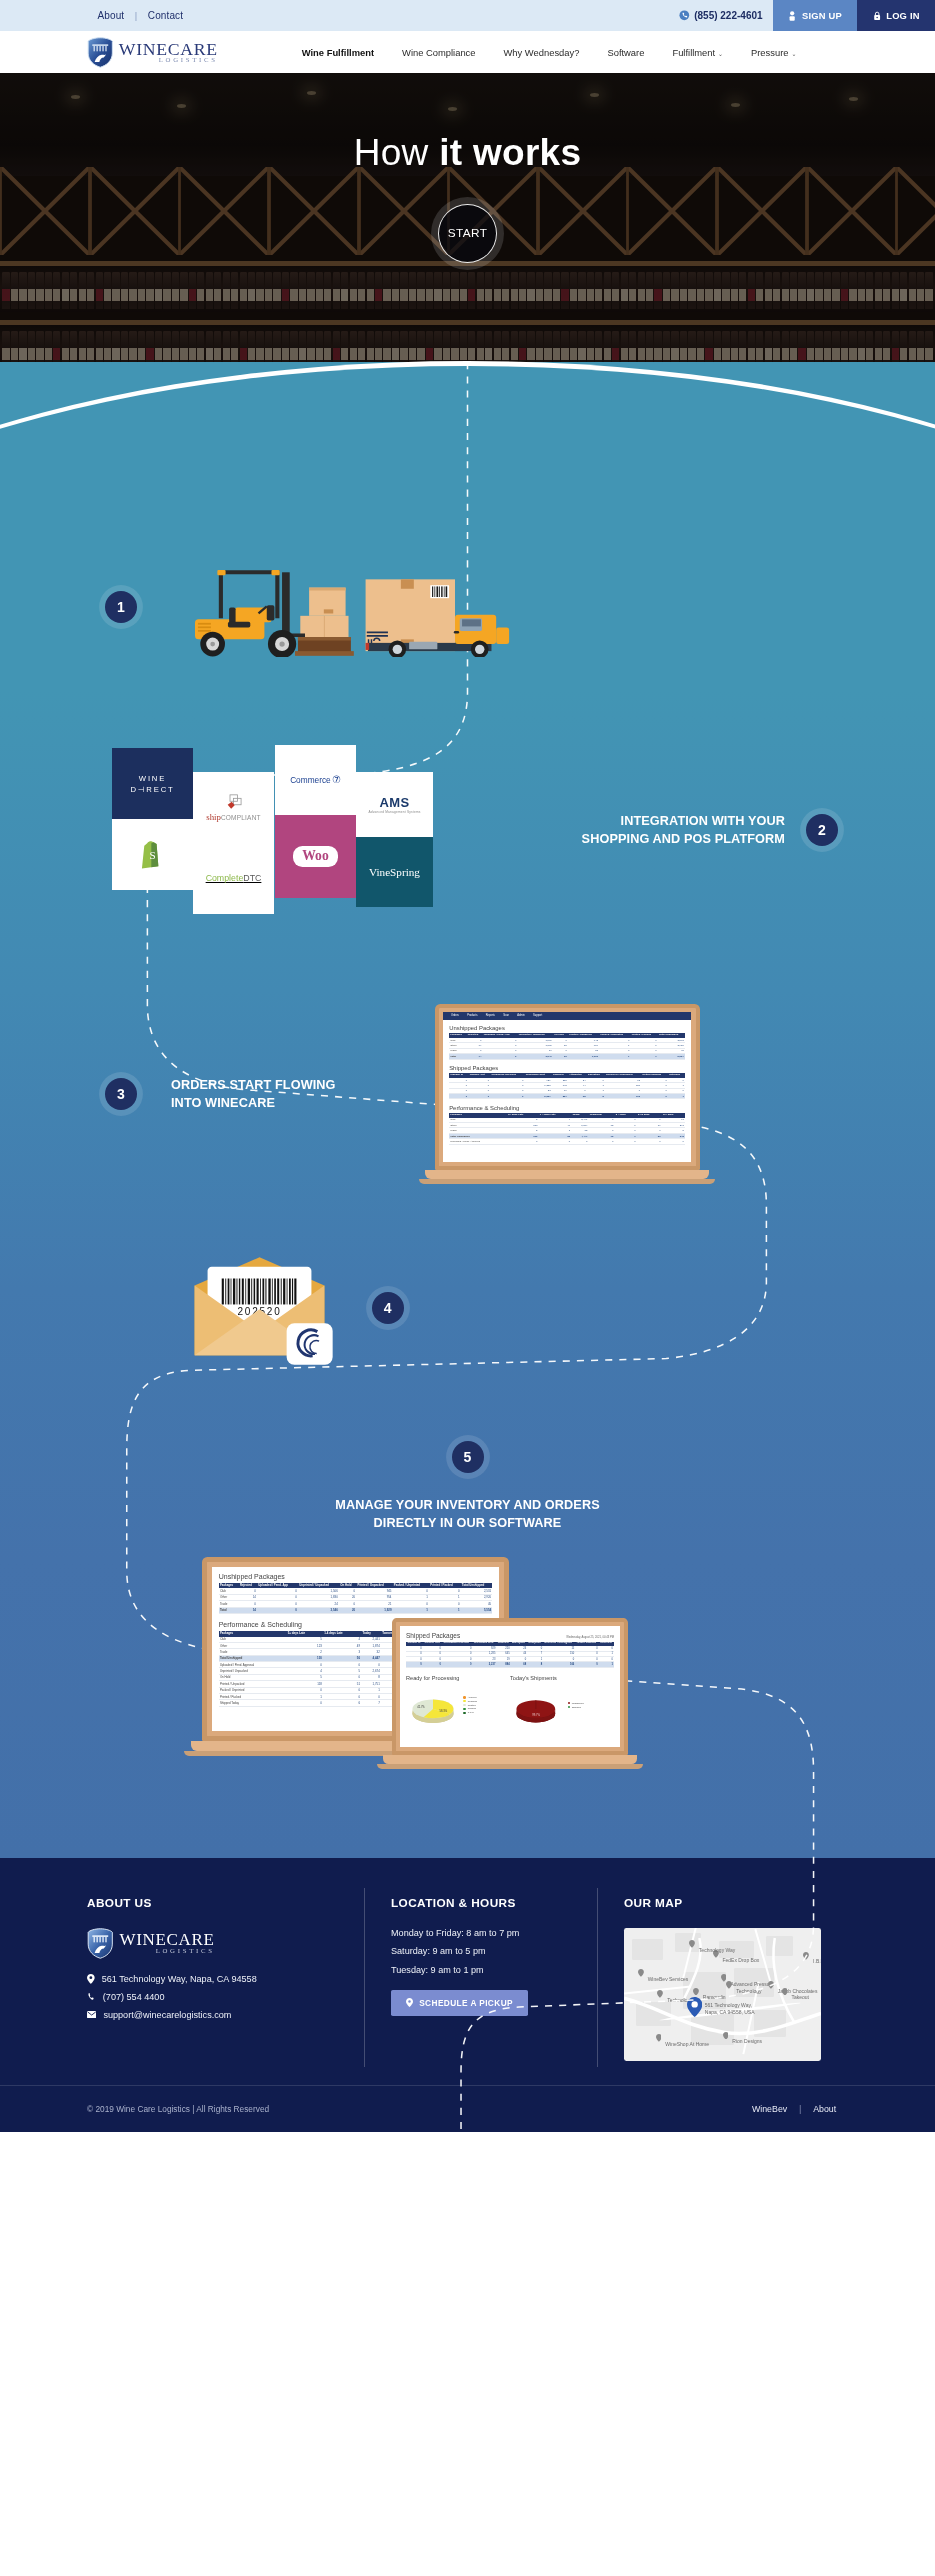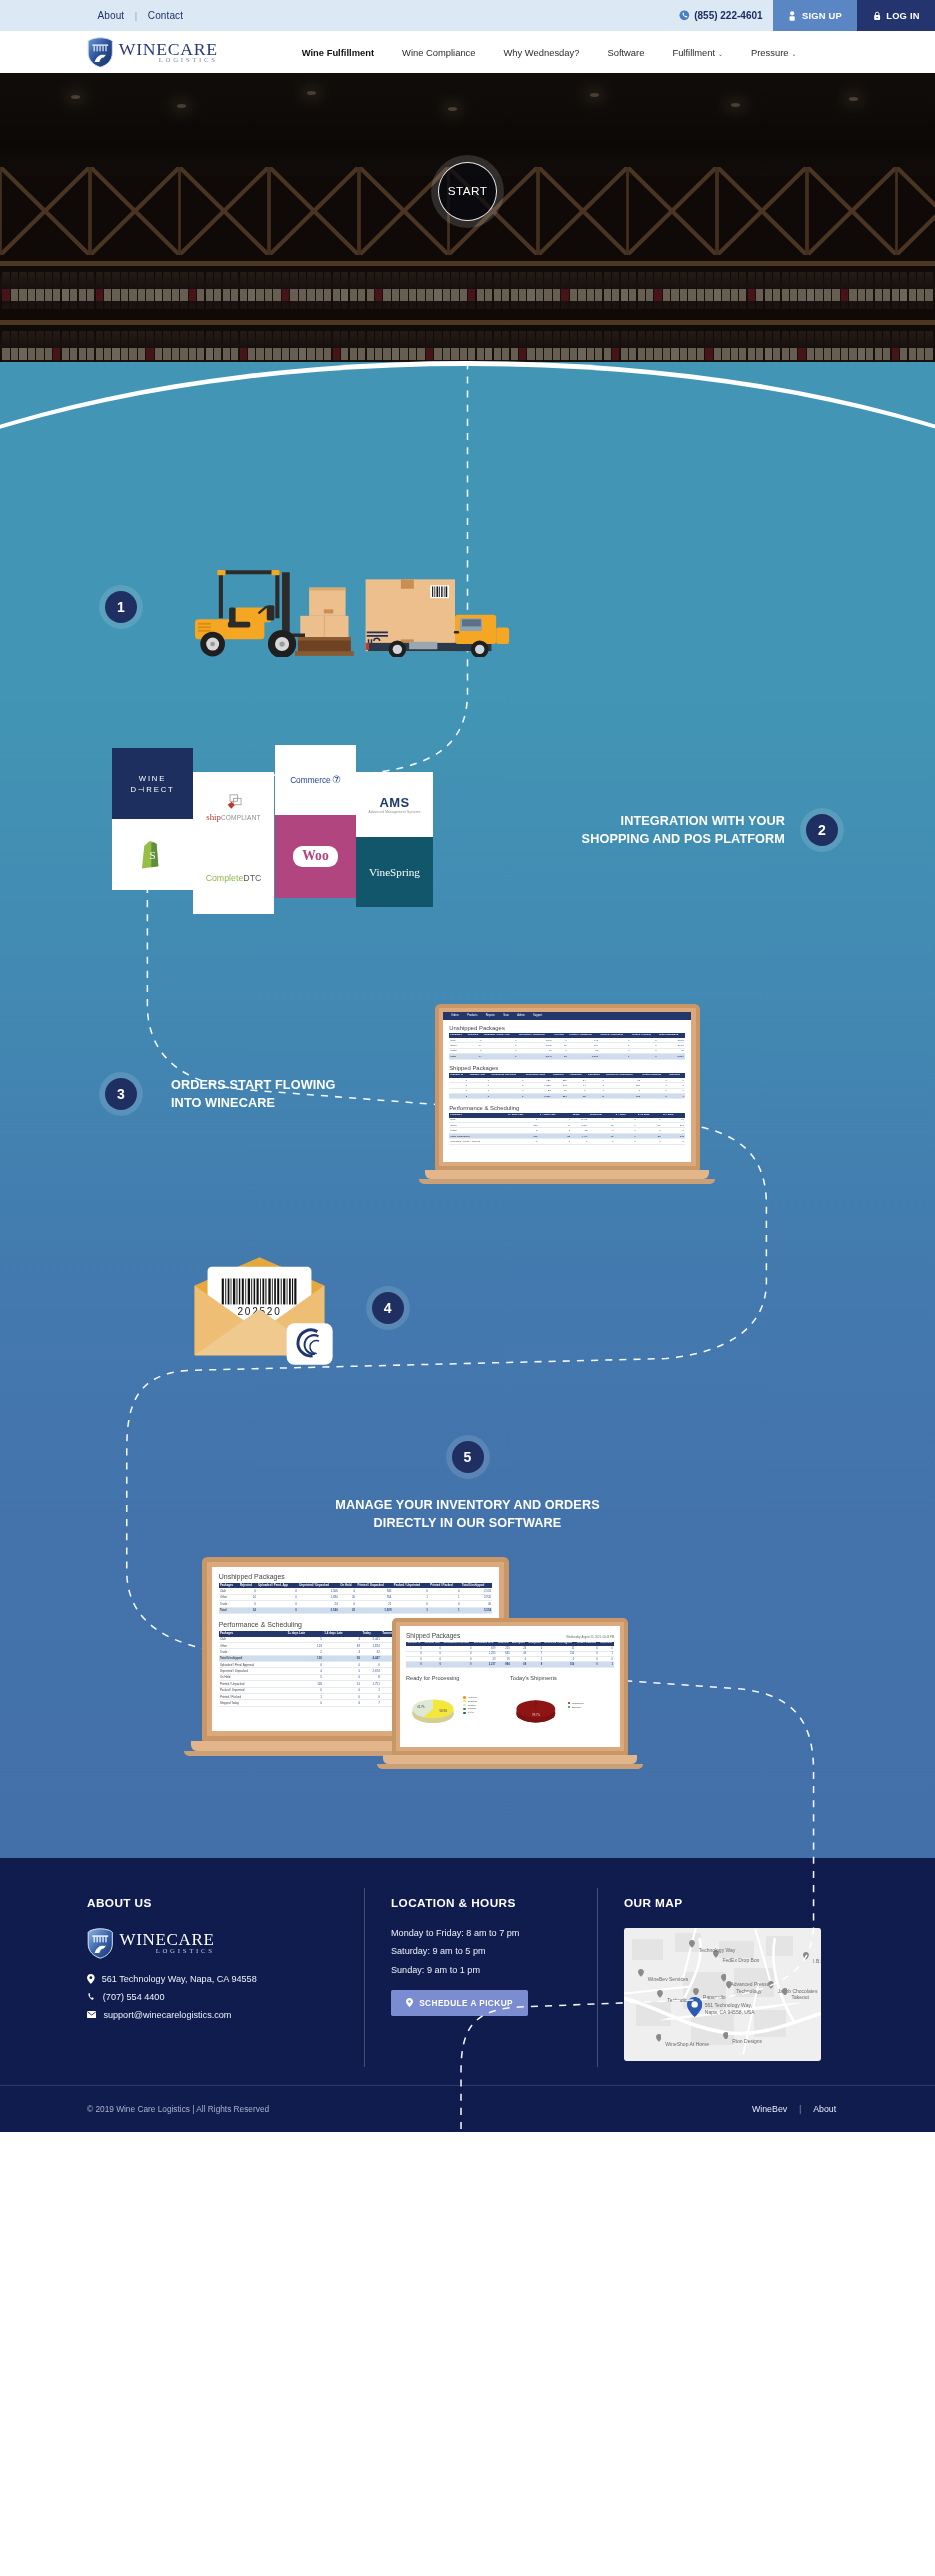--- a/index.html
+++ b/index.html
@@ -1373,20 +1373,23 @@
             </div>
             <div class="bottle">
               <span class="lbl"></span>
             </div>
           </div>
         </div>
       </div>
   </div>
   <div class="hero-overlay"></div>
   <div class="hero-content">
+    <div class="hero-title">
+      <span>How </span><b>it works</b>
+    </div>
     <div class="start-btn">
       <span>START</span>
     </div>
   </div>
 </div>
 
 <div class="steps">
   <div class="steps-arc"></div>
 
   <svg class="dashline" width="935" height="1887" viewBox="0 0 1586 3200" style="left:0; top:0;">
@@ -1497,21 +1500,21 @@
           <svg width="21" height="17.7" viewBox="0 0 36 30" style="margin-bottom:1.2px">
             <rect x="12" y="3" width="13" height="11" fill="none" stroke="#9a9a9a" stroke-width="1.4"></rect>
             <rect x="18" y="9" width="13" height="11" fill="none" stroke="#9a9a9a" stroke-width="1.4"></rect>
             <path d="M8 20 l7-5 5 6 -6 6z" fill="#c0392b"></path>
           </svg>
           <div style="font-size:6.5px;">
             <span style="font-family:'Liberation Serif',serif;color:#b03a2e;font-size:8.8px;">ship</span><span style="color:#8d8d8d;letter-spacing:0.2px;">COMPLIANT</span>
           </div>
         </div>
 
-        <div class="pz" style="left:81px;top:98px;width:81px;height:71px;background:#fff;font-size:8.8px;">
+        <div class="pz" style="left:81px;top:98px;width:81px;height:71px;background:#fff;font-size:8.8px;text-decoration:underline;">
           <span style="color:#8cb84a;">Complete</span>
             <span style="color:#5a5a5a;">DTC</span>
         </div>
 
         <div class="pz" style="left:163px;top:0;width:81px;height:70px;background:#fff;font-size:8.3px;color:#1a3f8f;">
           <span>Commerce</span>
             <span style="font-size:10px;margin-left:1.2px">⑦</span>
         </div>
 
         <div class="pz" style="left:163px;top:70px;width:81px;height:83px;background:#b1457f;">
@@ -2213,21 +2216,21 @@
           </svg>
       </span>
       <span>support@winecarelogistics.com</span>
     </a>
   </div>
 
   <div class="fcol fcol-loc">
     <div class="fh">LOCATION &amp; HOURS</div>
     <div class="hours">Monday to Friday: 8 am to 7 pm</div>
     <div class="hours">Saturday: 9 am to 5 pm</div>
-    <div class="hours">Sunday: 9 am to 1 pm</div>
+    <div class="hours">Tuesday: 9 am to 1 pm</div>
     <button class="pickup-btn">
       <span class="ico">
         <svg width="7" height="9.4" viewBox="0 0 13 17">
             <path d="M6.5 0C2.9 0 0 2.9 0 6.5 0 11 6.5 17 6.5 17S13 11 13 6.5C13 2.9 10.1 0 6.5 0z" fill="#fff"></path>
             <circle cx="6.5" cy="6.3" r="2.3" fill="#7b8cd0"></circle>
           </svg>
       </span>
       <span>SCHEDULE A PICKUP</span>
     </button>
   </div>

